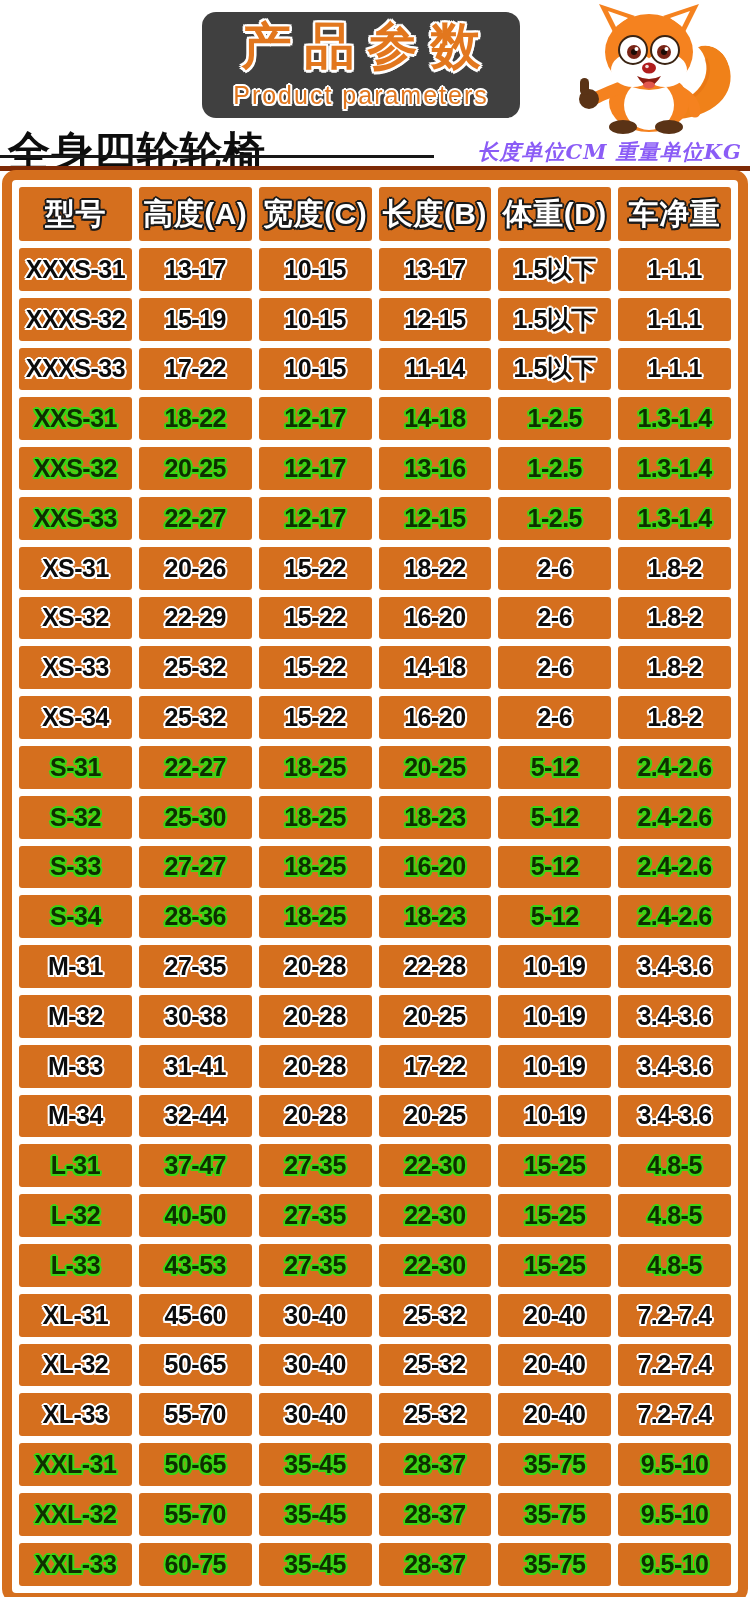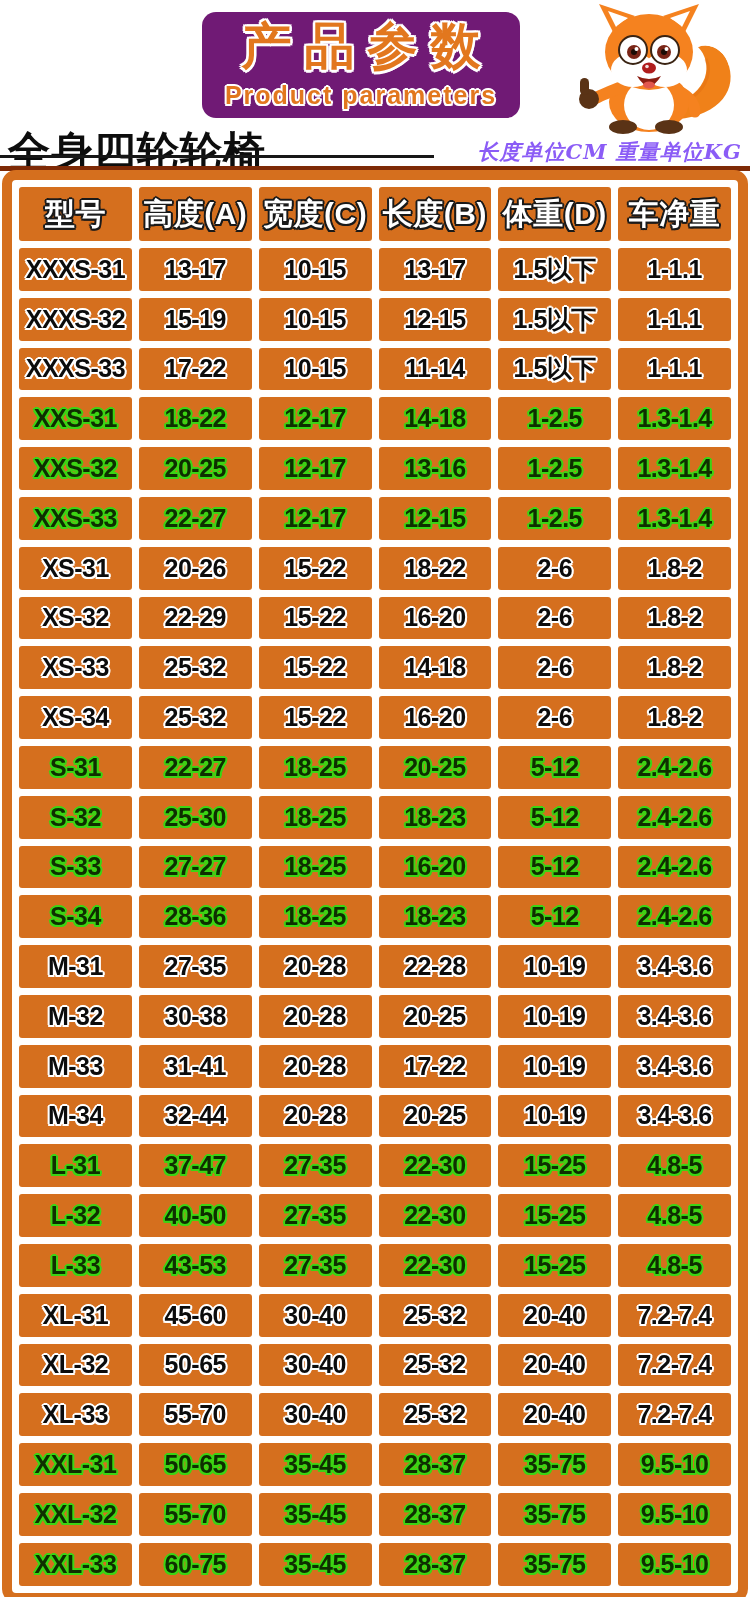--- a/index.html
+++ b/index.html
@@ -5,31 +5,31 @@
   * { box-sizing: border-box; margin: 0; padding: 0; }
   body { background: #ffffff; font-family: "Liberation Sans", sans-serif; }
   .stage {
     position: relative; width: 750px; height: 1597px;
     background: #ffffff; overflow: hidden;
   }
 
   
   .banner {
     position: absolute; left: 202px; top: 12px; width: 318px; height: 106px;
-    background: #701a75; border-radius: 14px;
+    background: #404040; border-radius: 14px;
     display: flex; flex-direction: column; align-items: center; justify-content: center;
   }
   .banner-cn {
     font-size: 50px; font-weight: bold; color: #e2771e;
     letter-spacing: 13px; padding-left: 13px; line-height: 1.05;
     text-shadow: 2.5px 0 0 #fff, -2.5px 0 0 #fff, 0 2.5px 0 #fff, 0 -2.5px 0 #fff,
                  2px 2px 0 #fff, -2px 2px 0 #fff, 2px -2px 0 #fff, -2px -2px 0 #fff;
   }
   .banner-en {
-    margin-top: 9px; font-size: 25px; font-weight: bold; color: #e2771e; letter-spacing: 2px;
+    margin-top: 9px; font-size: 25px; font-weight: normal; color: #e2771e; letter-spacing: 2px;
     text-shadow: 2px 0 0 #fff, -2px 0 0 #fff, 0 2px 0 #fff, 0 -2px 0 #fff,
                  1.5px 1.5px 0 #fff, -1.5px 1.5px 0 #fff, 1.5px -1.5px 0 #fff, -1.5px -1.5px 0 #fff;
   }
 
   .fox { position: absolute; left: 556px; top: 2px; width: 192px; height: 132px; }
 
   
   .section-title {
     position: absolute; left: 8px; top: 124px;
     font-size: 42px; font-weight: 600; color: #0d0d0d; letter-spacing: 1px;

